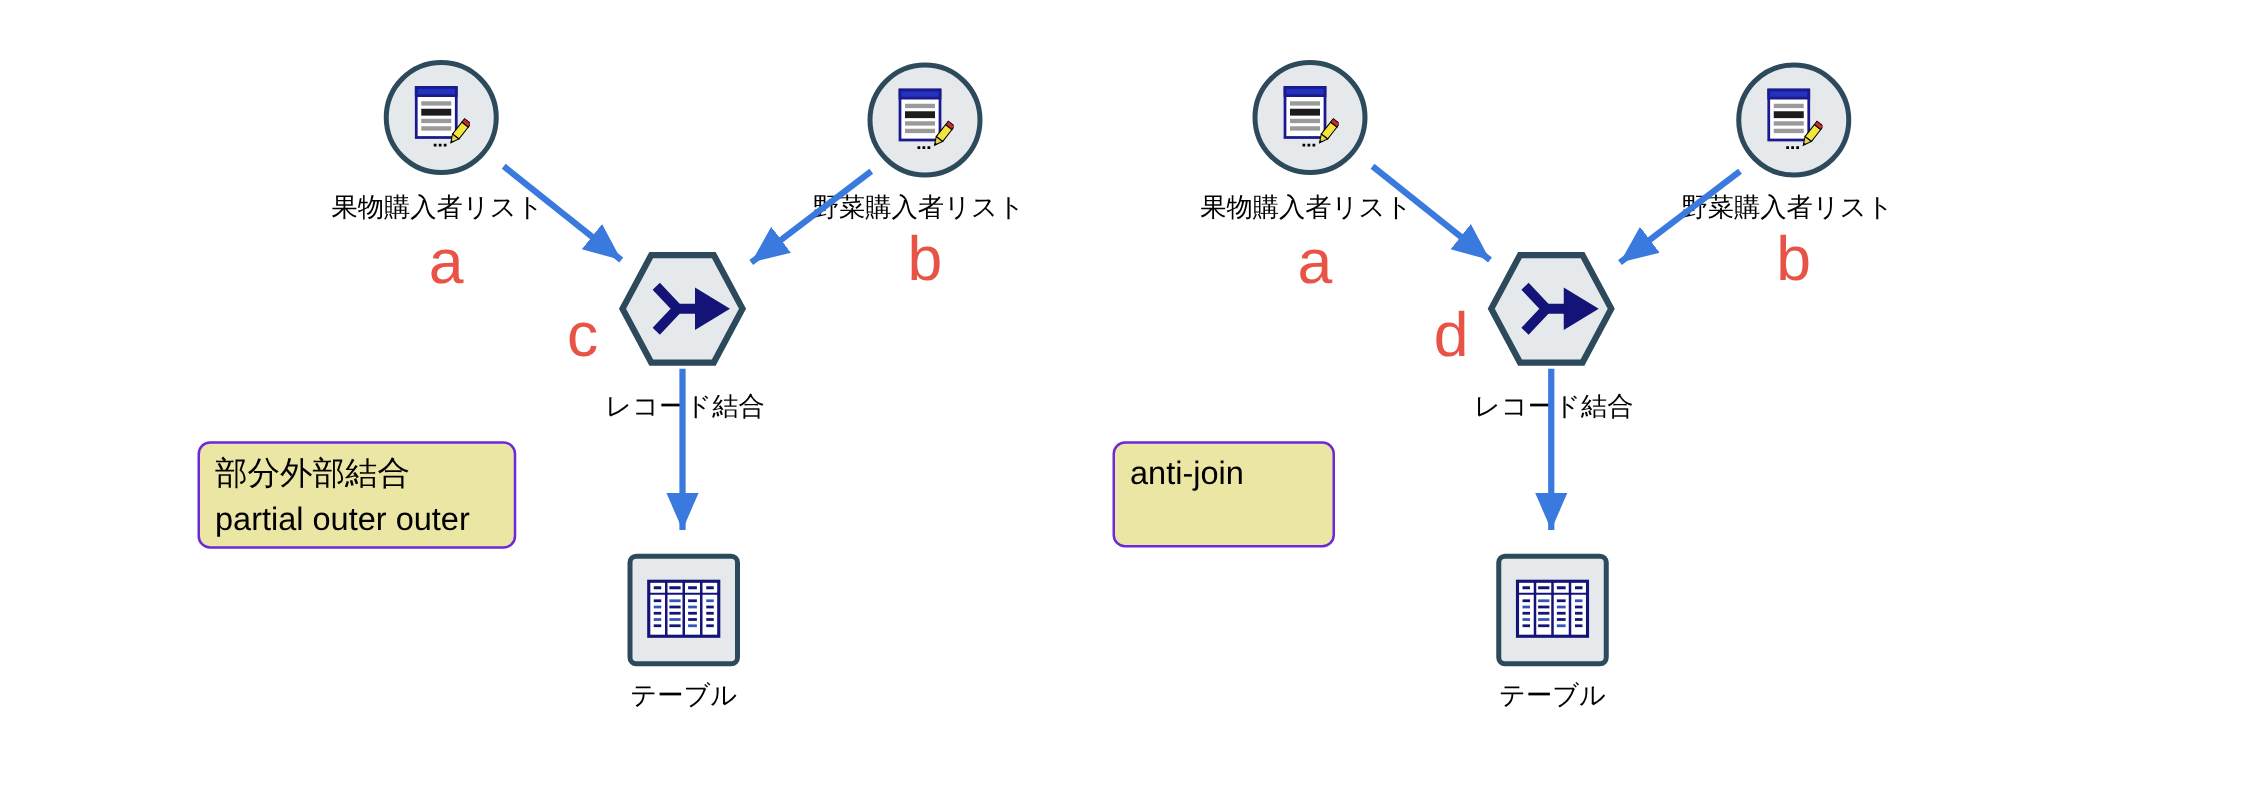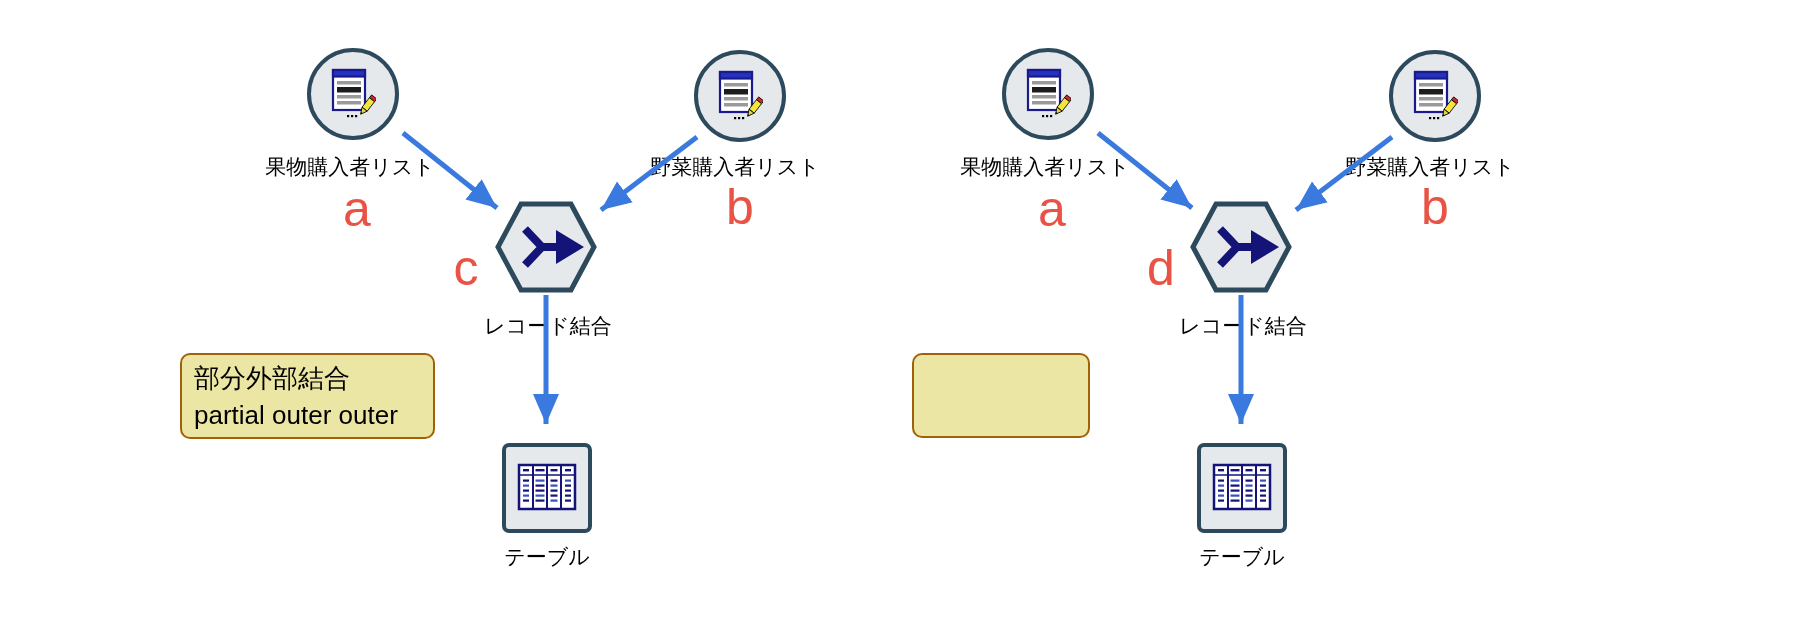--- a/index.html
+++ b/index.html
@@ -30,21 +30,21 @@
 
   
   .red{position:absolute;width:100px;text-align:center;font-size:50px;line-height:50px;
        color:#e85345;z-index:4;}
   .r-a{left:307px;top:184px;}
   .r-b{left:690px;top:182px;}
   .r-c{left:416px;top:243px;}
 
   
   .note{position:absolute;top:353px;box-sizing:border-box;background:#ebe6a4;
-        border:2px solid #a16207;border-radius:10px;padding:5px 12px 0 12px;z-index:2;margin-left:22px;}
+        border:2px solid #6d28d9;border-radius:10px;padding:5px 12px 0 12px;z-index:2;}
   .note-line{font-size:26px;line-height:37px;color:#000;white-space:nowrap;}
   .g-left .note{left:158px;width:255px;height:86px;}
   .g-right .note{left:195px;width:178px;height:85px;}
 
   
   .arrows{position:absolute;left:0;top:0;width:1107px;height:636px;z-index:5;pointer-events:none;}
 </style>
 </head>
 <body>
 
@@ -262,16 +262,17 @@
           <rect x="48" y="31.5" width="6" height="2.2" fill="#131378"></rect>
         <rect x="6" y="36.5" width="6" height="2.2" fill="#131378"></rect>
           <rect x="18.5" y="36.5" width="9" height="2.2" fill="#131378"></rect>
           <rect x="33.5" y="36.5" width="7" height="2.2" fill="#3355bb"></rect>
           <rect x="48" y="36.5" width="6" height="2.2" fill="#131378"></rect>
       </svg>
     </div>
     <div class="label l-table">テーブル</div>
 
     <div class="note">
+      <div class="note-line en">anti-join</div>
     </div>
   </div>
 
 </div>
 
 </body></html>

